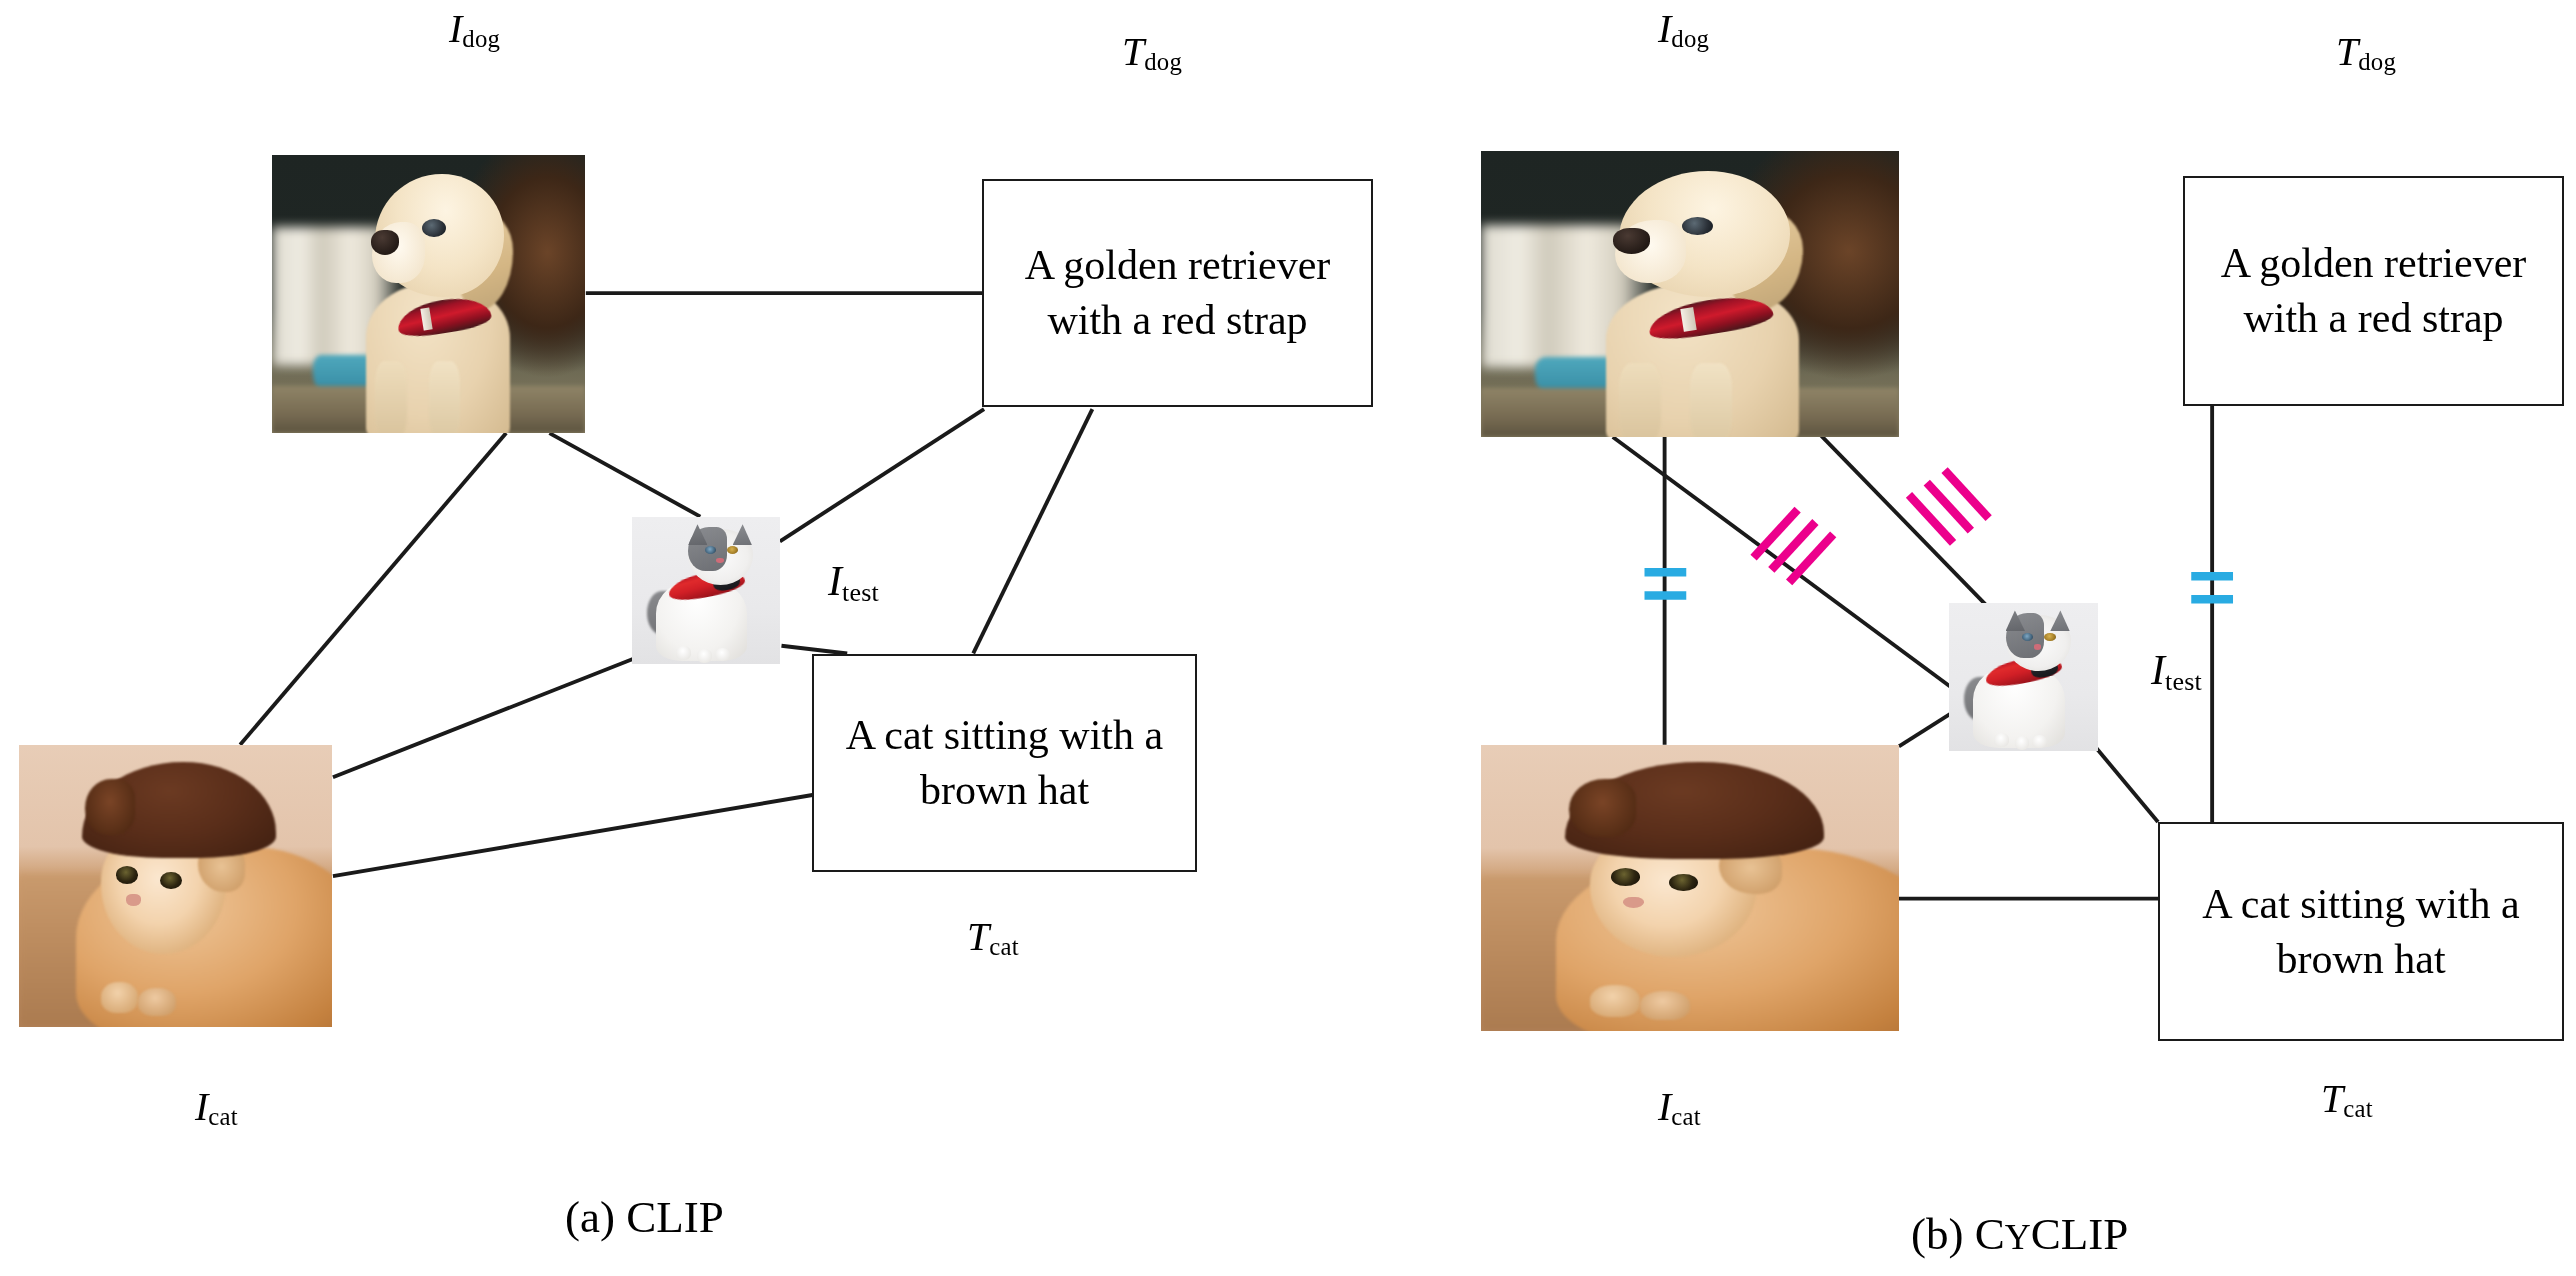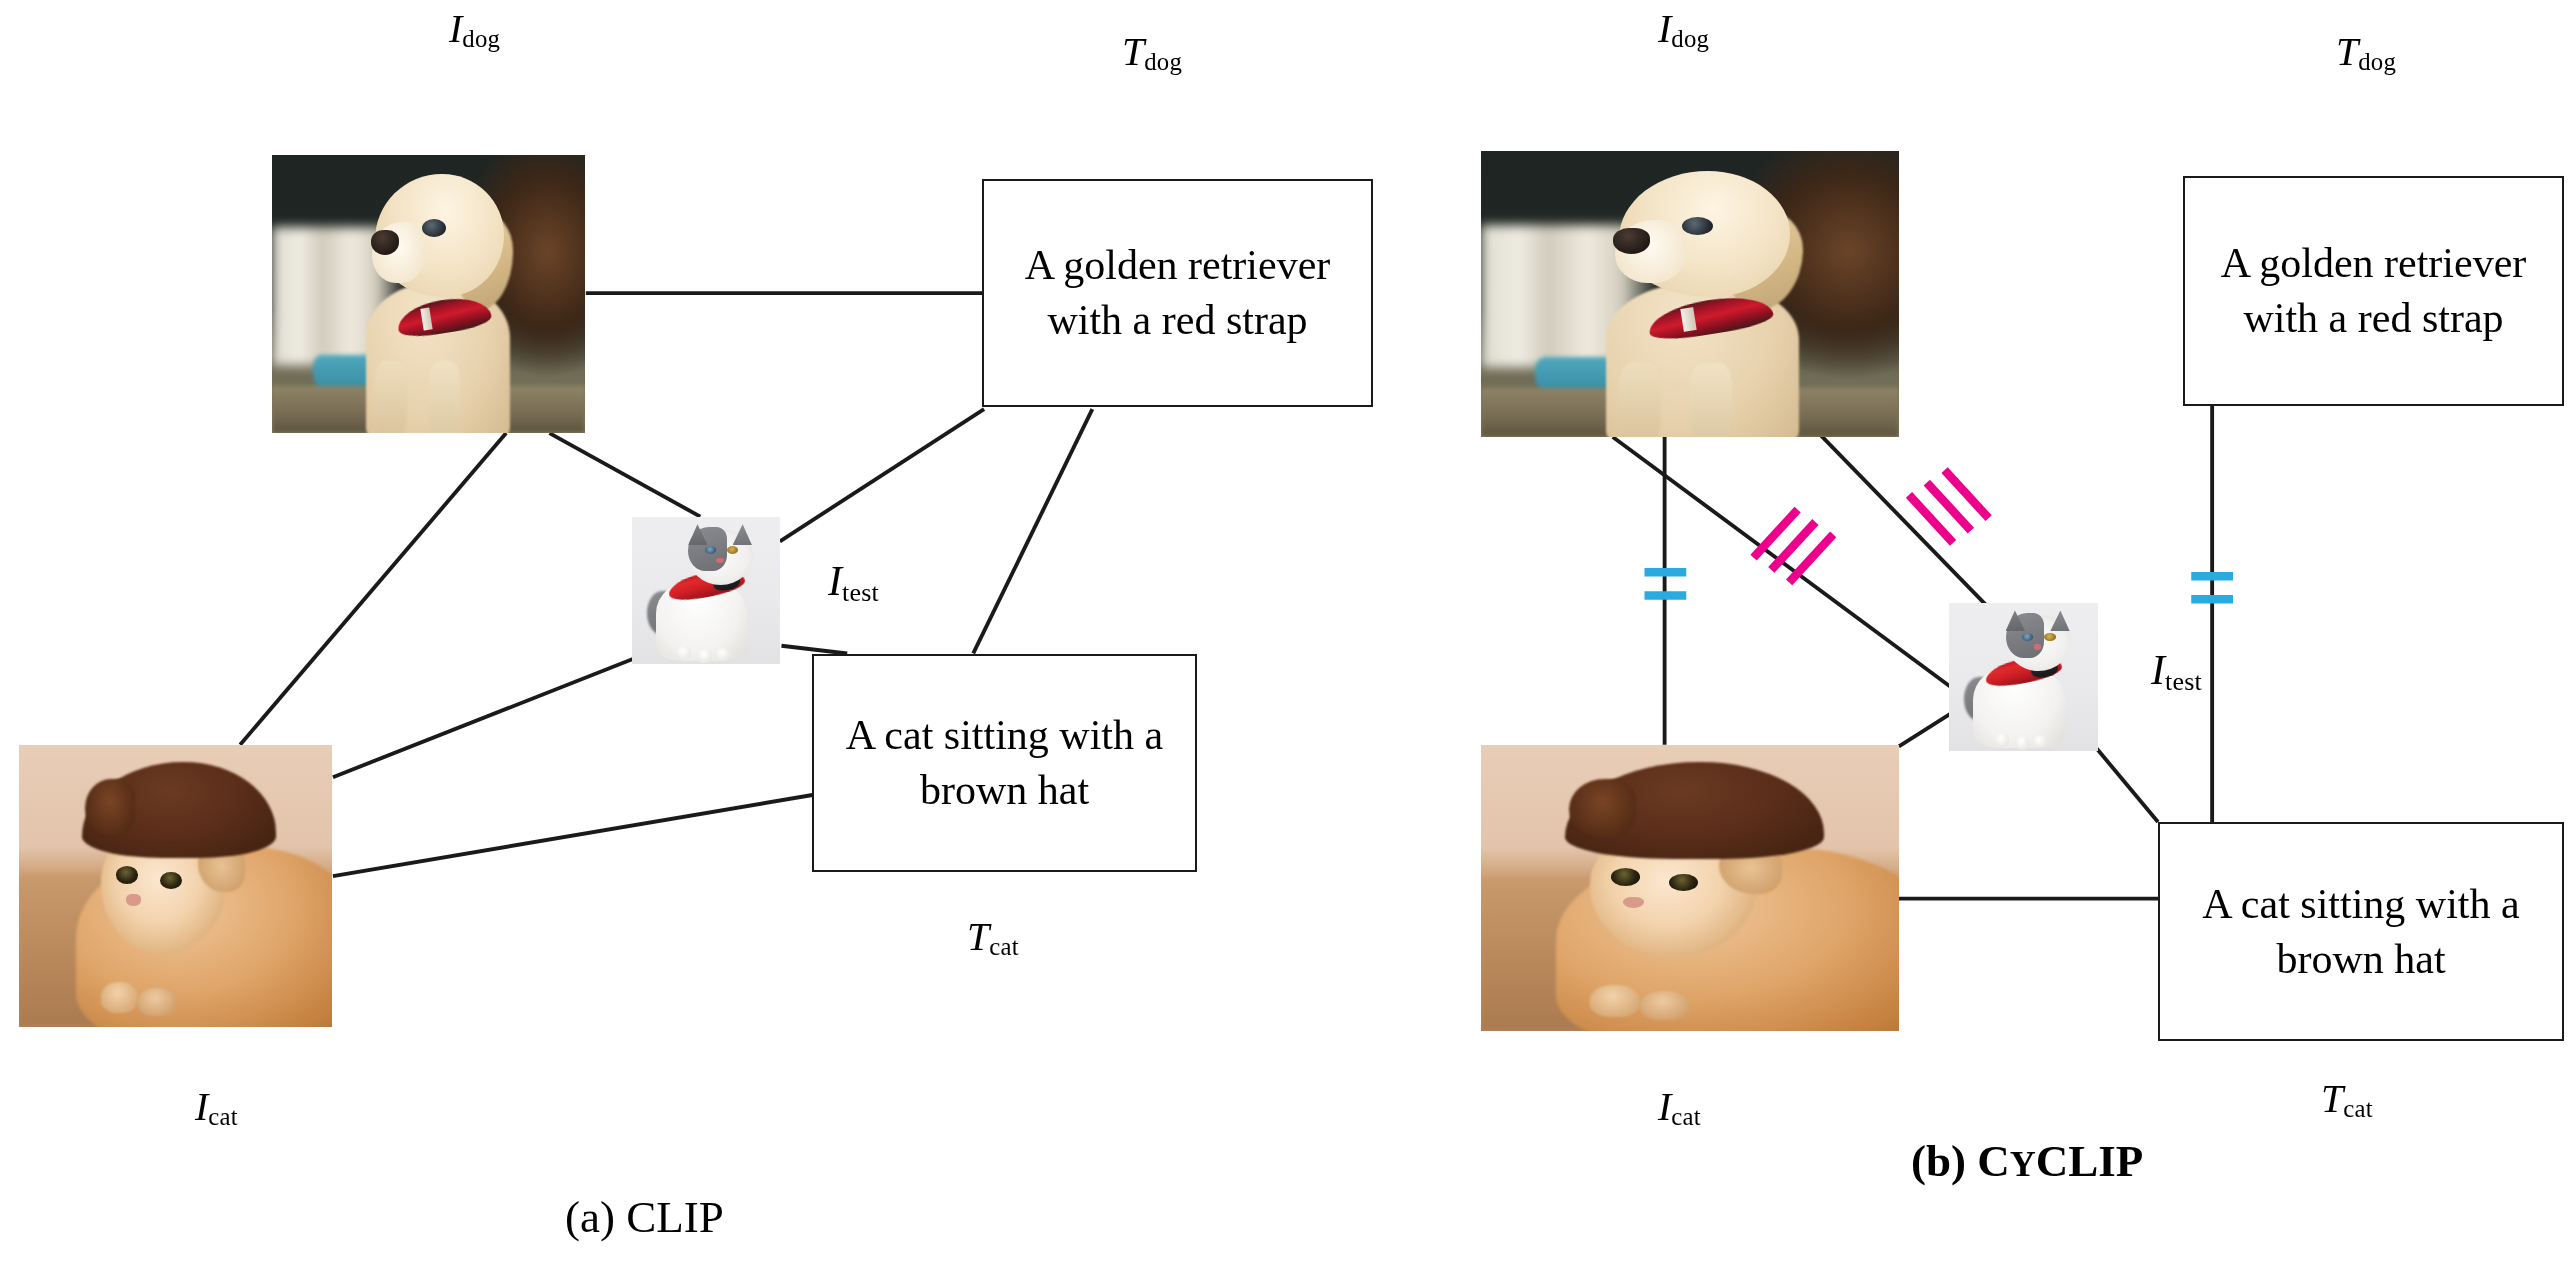--- a/index.html
+++ b/index.html
@@ -507,18 +507,18 @@
   <div class="text-box" style="left:2158px; top:822px; width:406px; height:219px;">A cat sitting with a brown hat</div>
 
   <div class="mathlabel" style="left:1658px; top:1083px;">
     <span class="base">I</span><span class="sub">cat</span>
   </div>
 
   <div class="mathlabel" style="left:2321px; top:1075px;">
     <span class="base">T</span><span class="sub">cat</span>
   </div>
 
-  <div class="panel-caption" style="left:1911px; top:1135px;font-weight:bold;">
+  <div class="panel-caption" style="left:1911px; top:1208px;">
     <span>(b) </span><span>C</span><span class="sc">Y</span><span>CLIP</span>
   </div>
 
 </div>
 
 
 </body></html>

